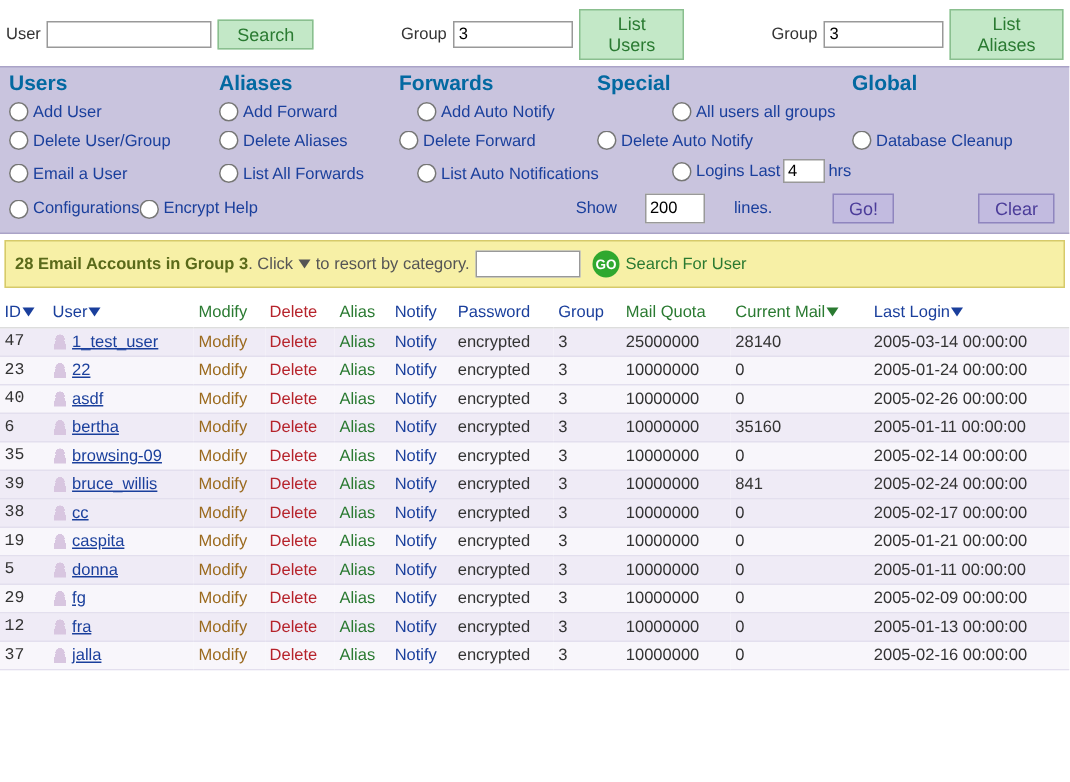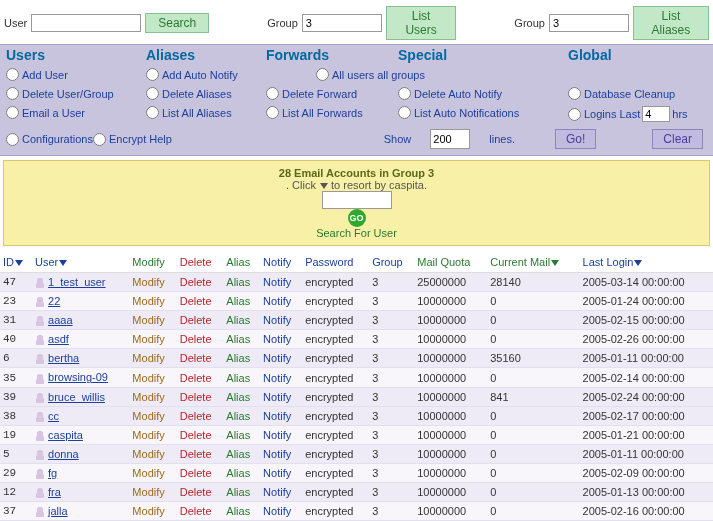--- a/index.html
+++ b/index.html
@@ -51,21 +51,21 @@
   }
   .col1 { width: 140px;}
   .col2 { width: 120px;}
   .col3 { width: 132px;}
   .col4 { width: 170px;}
   .col5 { width: 132px;}
   
   .panel-row {
     display: flex;
     padding: 3px 0 3px 6px;
-    align-items: flex-start;
+    align-items: flex-end;
   }
   .radio-item {
     display: flex;
     align-items: center;
     color: #1a3f9c;
   }
   .radio-item input[type=radio]{ margin:0 3px 0 0;}
   .mini-input {
     width: 28px;
     height: 16px;
@@ -106,21 +106,20 @@
   }
   
   .result-bar {
     background: #f7f0a6;
     border: 1px solid #d6ca6a;
     margin: 4px 3px;
     padding: 6px 6px;
     display: flex;
     align-items: center;
     color: #5a6a1a;
-    flex-direction: column;
   }
   .result-bar .bold { font-weight: bold; color:#5a6a1a;}
   .result-bar .note { color:#555;}
   .result-bar input[type=text]{
     height:18px;border:1px solid #999;width:70px;margin:0 4px;
   }
   .go-btn {
     width:18px;height:18px;border-radius:50%;
     background:#2fa82f;color:#fff;display:inline-flex;
     align-items:center;justify-content:center;
@@ -196,20 +195,24 @@
     <div class="col3">Forwards</div>
     <div class="col4">Special</div>
     <div class="col5">Global</div>
   </div>
   <div id="panel-rows">
       <div class="panel-row">
         <div class="radio-item col1">
           <input type="radio" name="act" style="">
           <span>Add User</span>
         </div>
+        <div class="radio-item col3">
+          <input type="radio" name="act" style="">
+          <span>Add Forward</span>
+        </div>
         <div class="radio-item col4">
           <input type="radio" name="act" style="">
           <span>Add Auto Notify</span>
         </div>
         <div class="radio-item col5">
           <input type="radio" name="act" style="">
           <span>All users all groups</span>
         </div>
       </div>
       <div class="panel-row">
@@ -231,24 +234,20 @@
         </div>
         <div class="radio-item col5">
           <input type="radio" name="act" style="">
           <span>Database Cleanup</span>
         </div>
       </div>
       <div class="panel-row">
         <div class="radio-item col1">
           <input type="radio" name="act" style="">
           <span>Email a User</span>
-        </div>
-        <div class="radio-item col2">
-          <input type="radio" name="act" style="">
-          <span>List All Aliases</span>
         </div>
         <div class="radio-item col3">
           <input type="radio" name="act" style="">
           <span>List All Forwards</span>
         </div>
         <div class="radio-item col4">
           <input type="radio" name="act" style="">
           <span>List Auto Notifications</span>
         </div>
         <div class="radio-item col5">
@@ -273,21 +272,21 @@
       <input type="text" class="mid-input" value="200" style="">
       <span>lines.</span>
       <button class="btn-purple">Go!</button>
       <button class="btn-purple" style="margin-left:40px">Clear</button>
     </div>
   </div>
 </div>
 
 <div class="result-bar">
   <span class="bold">28 Email Accounts in Group 3</span>
-  <span class="note"><span>. Click </span><span class="tri"></span><span> to resort by caspita.</span></span>
+  <span class="note"><span>. Click </span><span class="tri"></span><span> to resort by category.</span></span>
   <input type="text" value="" style="">
   <button class="go-btn">GO</button>
   <span class="search-label">Search For User</span>
 </div>
 
 <table class="data">
   <thead>
     <tr>
       <th class="th-dark"><span>ID</span><span class="tri"></span></th>
       <th class="th-dark"><span>User</span><span class="tri"></span></th>
@@ -322,33 +321,20 @@
         <td class="c-modify">Modify</td>
         <td class="c-delete">Delete</td>
         <td class="c-alias">Alias</td>
         <td class="c-notify">Notify</td>
         <td>encrypted</td>
         <td>3</td>
         <td>10000000</td>
         <td>0</td>
         <td>2005-01-24 00:00:00</td>
       </tr>
-      <tr class="even">
-        <td class="c-id">31</td>
-        <td class="c-user"><span class="u-icon"></span><a href="#">aaaa</a></td>
-        <td class="c-modify">Modify</td>
-        <td class="c-delete">Delete</td>
-        <td class="c-alias">Alias</td>
-        <td class="c-notify">Notify</td>
-        <td>encrypted</td>
-        <td>3</td>
-        <td>10000000</td>
-        <td>0</td>
-        <td>2005-02-15 00:00:00</td>
-      </tr>
       <tr class="odd">
         <td class="c-id">40</td>
         <td class="c-user"><span class="u-icon"></span><a href="#">asdf</a></td>
         <td class="c-modify">Modify</td>
         <td class="c-delete">Delete</td>
         <td class="c-alias">Alias</td>
         <td class="c-notify">Notify</td>
         <td>encrypted</td>
         <td>3</td>
         <td>10000000</td>

